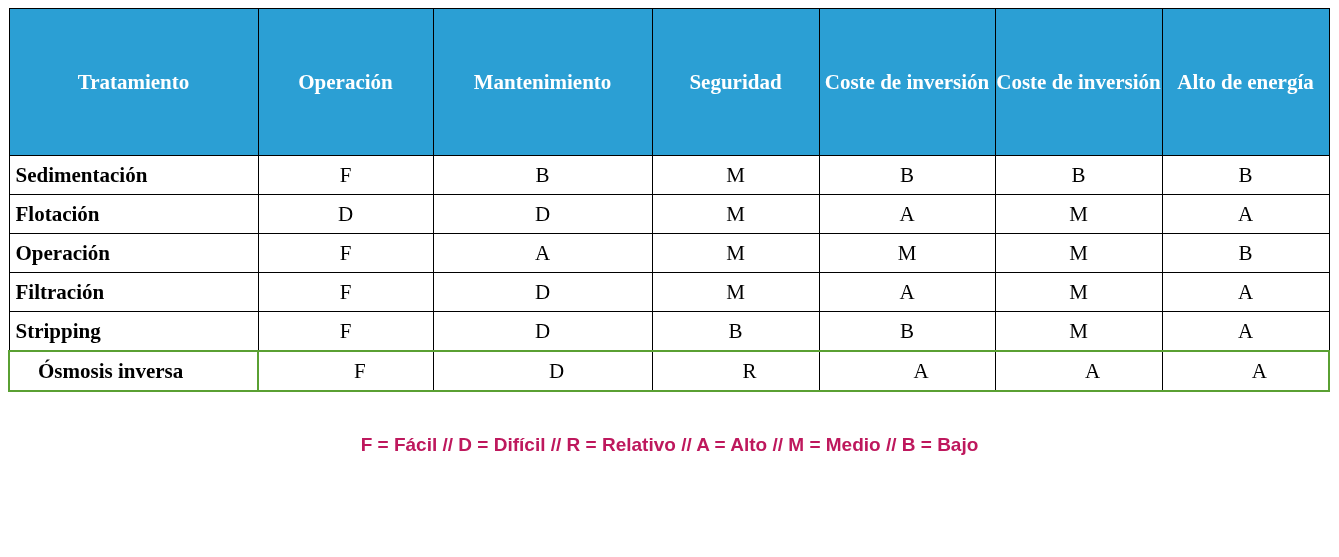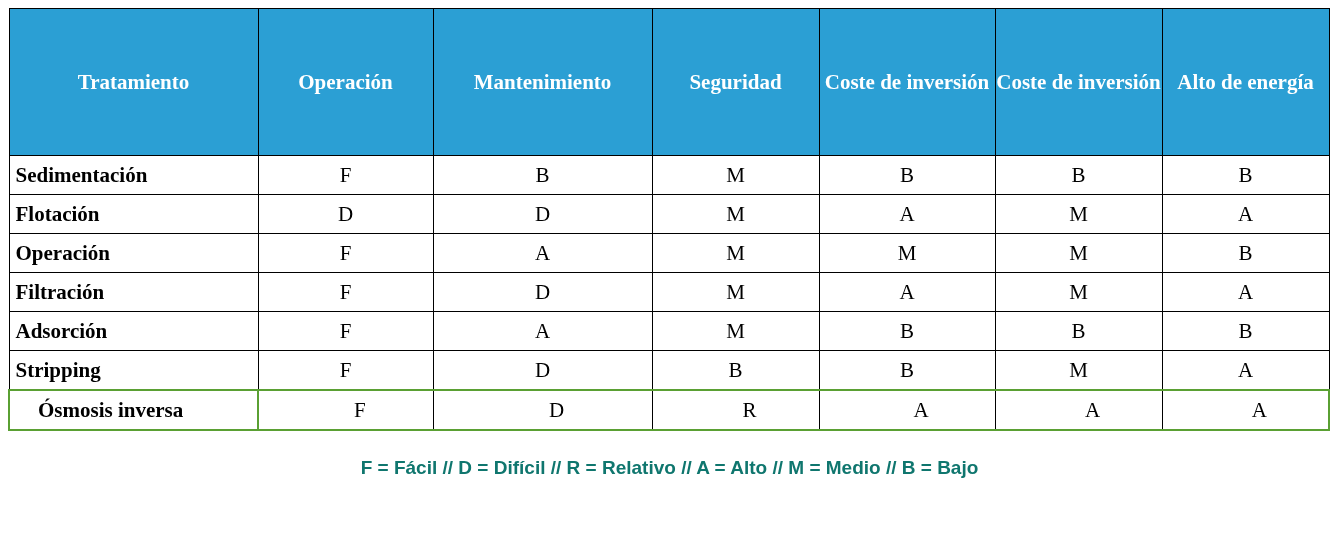--- a/index.html
+++ b/index.html
@@ -71,25 +71,25 @@
     padding-left: 28px;
   }
   tbody tr.highlight td:first-child {
     border-left: 2px solid #5aa033;
     border-right: 2px solid #5aa033;
   }
   tbody tr.highlight td:last-child {
     border-right: 2px solid #5aa033;
   }
   .legend {
-    margin-top: 26px;
+    margin-top: 42px;
     text-align: center;
     font-size: 19px;
     font-weight: bold;
-    color: #0f766e;
+    color: #be185d;
   }
 </style>
 </head>
 <body>
 
 <div class="page">
 
   <table class="matrix">
     <colgroup>
       <col class="c0">
@@ -142,29 +142,20 @@
       <tr>
         <td class="rowhead">Filtración</td>
         <td>F</td>
         <td>D</td>
         <td>M</td>
         <td>A</td>
         <td>M</td>
         <td>A</td>
       </tr>
       <tr>
-        <td class="rowhead">Adsorción</td>
-        <td>F</td>
-        <td>A</td>
-        <td>M</td>
-        <td>B</td>
-        <td>B</td>
-        <td>B</td>
-      </tr>
-      <tr>
         <td class="rowhead">Stripping</td>
         <td>F</td>
         <td>D</td>
         <td>B</td>
         <td>B</td>
         <td>M</td>
         <td>A</td>
       </tr>
       <tr class="highlight">
         <td class="rowhead">Ósmosis inversa</td>

